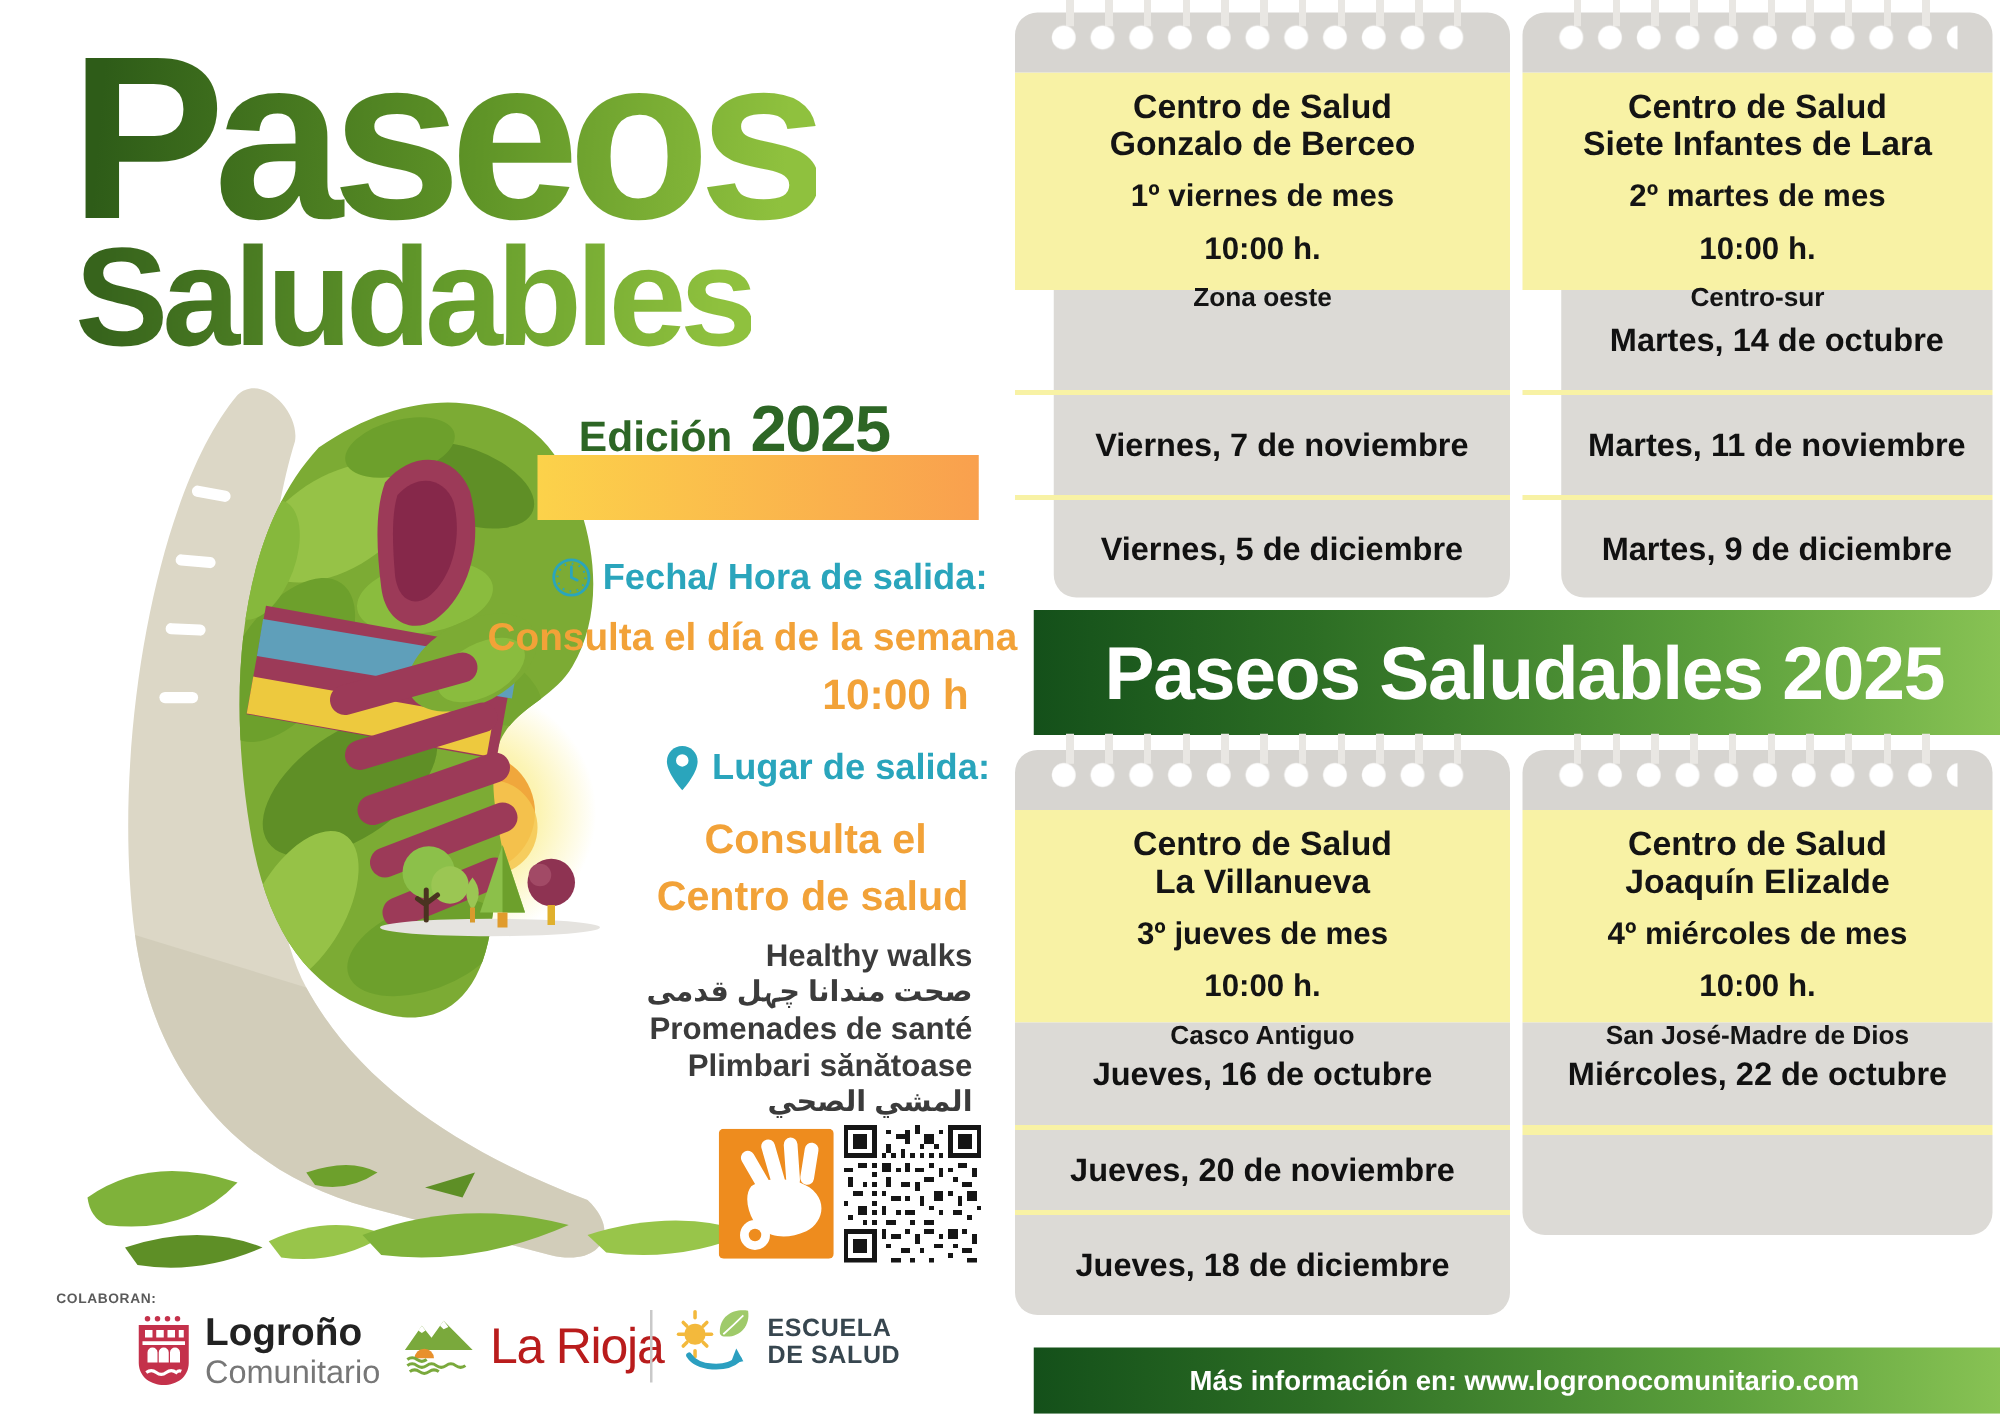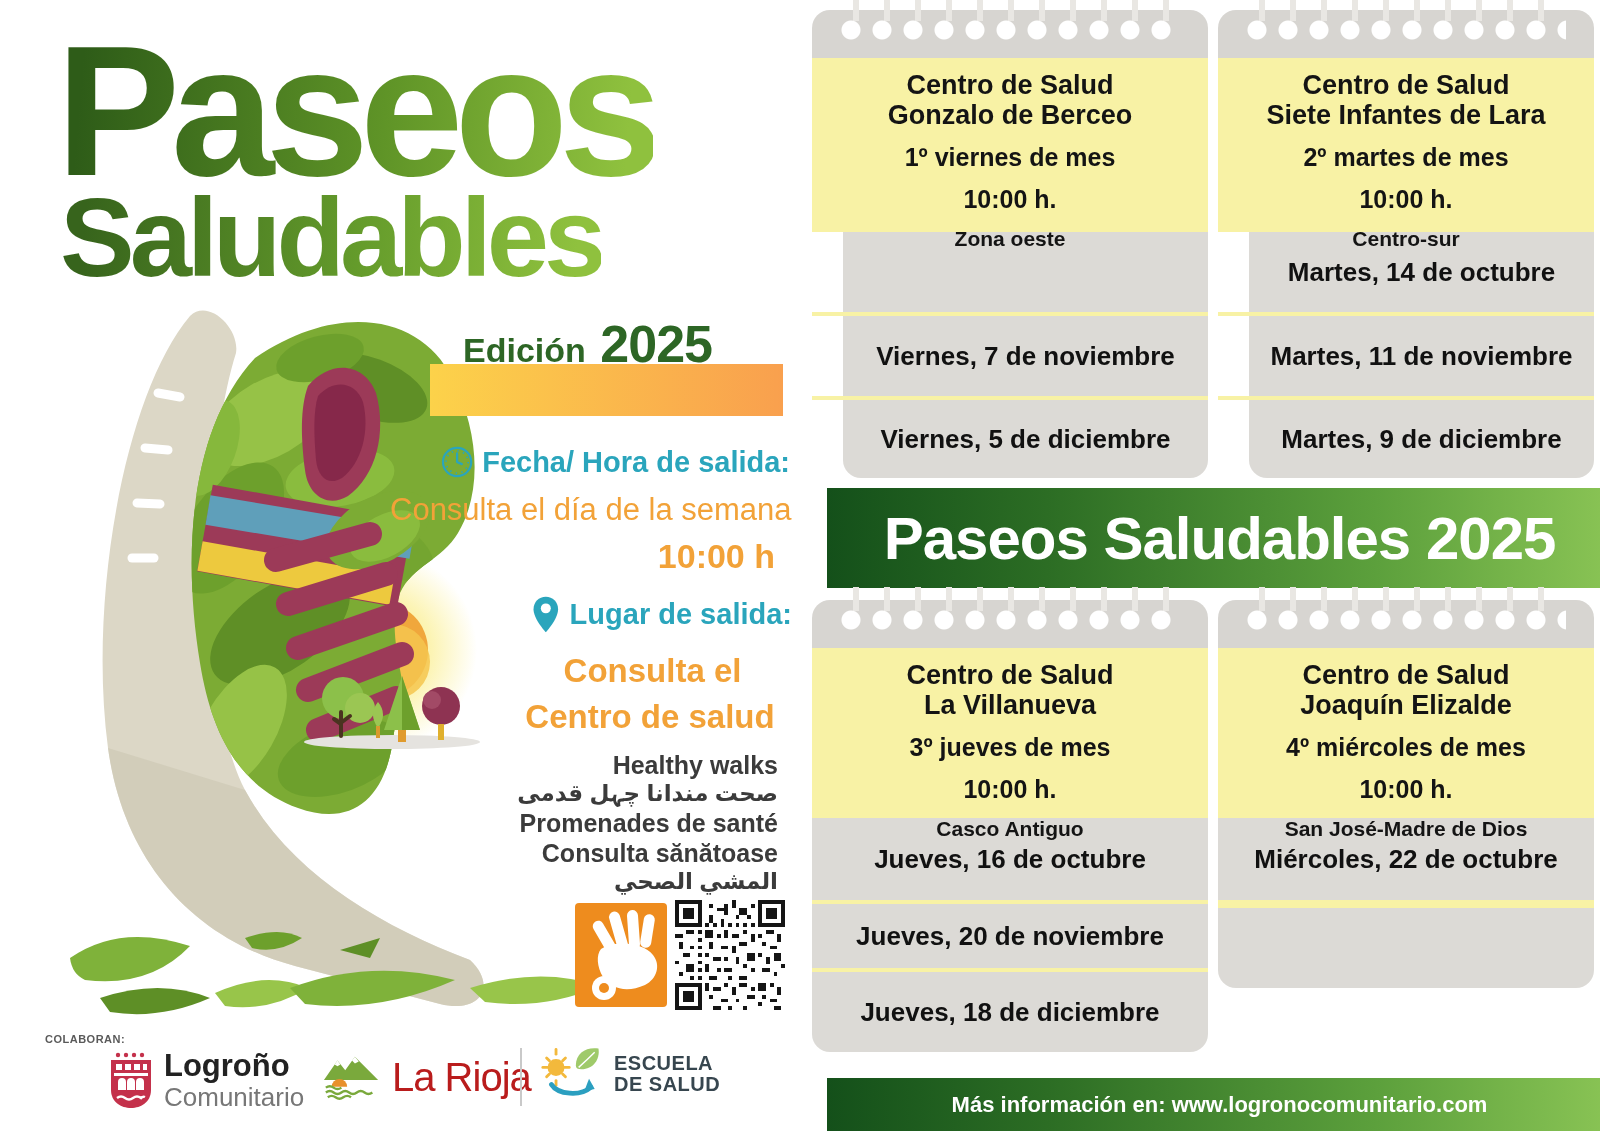--- a/index.html
+++ b/index.html
@@ -22,21 +22,21 @@
     -webkit-background-clip:text; background-clip:text; color:transparent; -webkit-text-fill-color:transparent;
   }
   .edition { left:400px; top:314px; width:312px; text-align:right; color:#2d6625; white-space:nowrap; }
   .edition .ed-label { font-size:34px; font-weight:700; vertical-align:baseline; }
   .edition .ed-year  { font-size:52px; font-weight:700; letter-spacing:-1px; vertical-align:baseline; margin-left:10px; }
   .orange-bar { left:430px; top:364px; width:353px; height:52px;
     background:linear-gradient(90deg,#fcd24a,#f9a04e); }
 
   .fecha-head { left:440px; top:443px; width:350px; display:flex; align-items:center; justify-content:flex-end; gap:8px;
     color:#2aa5bc; font-size:29px; font-weight:700; white-space:nowrap; }
-  .consulta-day  { left:390px; top:492px; width:385px; text-align:right; font-size:31px; font-weight:400; color:#f2a238; white-space:nowrap; }
+  .consulta-day  { left:390px; top:492px; width:385px; text-align:right; font-size:31px; font-weight:700; color:#f2a238; white-space:nowrap; }
   .consulta-time { left:390px; top:537px; width:385px; text-align:right; font-size:34px; font-weight:700; color:#f2a238; }
 
   .lugar-head { left:532px; top:588px; width:260px; display:flex; align-items:center; gap:10px;
     color:#2aa5bc; font-size:29px; font-weight:700; white-space:nowrap; }
   .consulta-pl1 { left:520px; top:652px; width:265px; text-align:center; font-size:33px; font-weight:700; color:#f2a238; }
   .consulta-pl2 { left:505px; top:698px; width:290px; text-align:center; font-size:33px; font-weight:700; color:#f2a238; white-space:nowrap; }
 
   .translations { left:410px; top:750px; width:368px; text-align:right; color:#3b3b3b; font-weight:700; line-height:1.2; }
   .translations .tl { font-size:25px; }
   .translations .tl.rtl { font-size:23px; }
@@ -206,21 +206,21 @@
   </svg>
   <span>Lugar de salida:</span>
 </div>
 <div class="abs consulta-pl1">Consulta el</div>
 <div class="abs consulta-pl2">Centro de salud</div>
 
 <div class="abs translations">
   <div class="tl">Healthy walks</div>
   <div class="tl rtl" dir="rtl">صحت مندانا چہل قدمی</div>
   <div class="tl">Promenades de santé</div>
-  <div class="tl">Consulta sănătoase</div>
+  <div class="tl">Plimbari sănătoase</div>
   <div class="tl rtl" dir="rtl">المشي الصحي</div>
 </div>
 
 <svg class="abs hand-logo" width="92" height="104" viewBox="0 0 92 104">
   <rect width="92" height="104" rx="4" fill="#ee8c1e"></rect>
   <g fill="#ffffff">
     <rect x="24" y="16" width="11" height="36" rx="5.5" transform="rotate(-30 29.5 34)"></rect>
     <rect x="38" y="8" width="11" height="40" rx="5.5" transform="rotate(-16 43.5 28)"></rect>
     <rect x="53" y="7" width="11" height="40" rx="5.5" transform="rotate(-4 58.5 27)"></rect>
     <rect x="67" y="11" width="11" height="34" rx="5.5" transform="rotate(9 72.5 28)"></rect>

